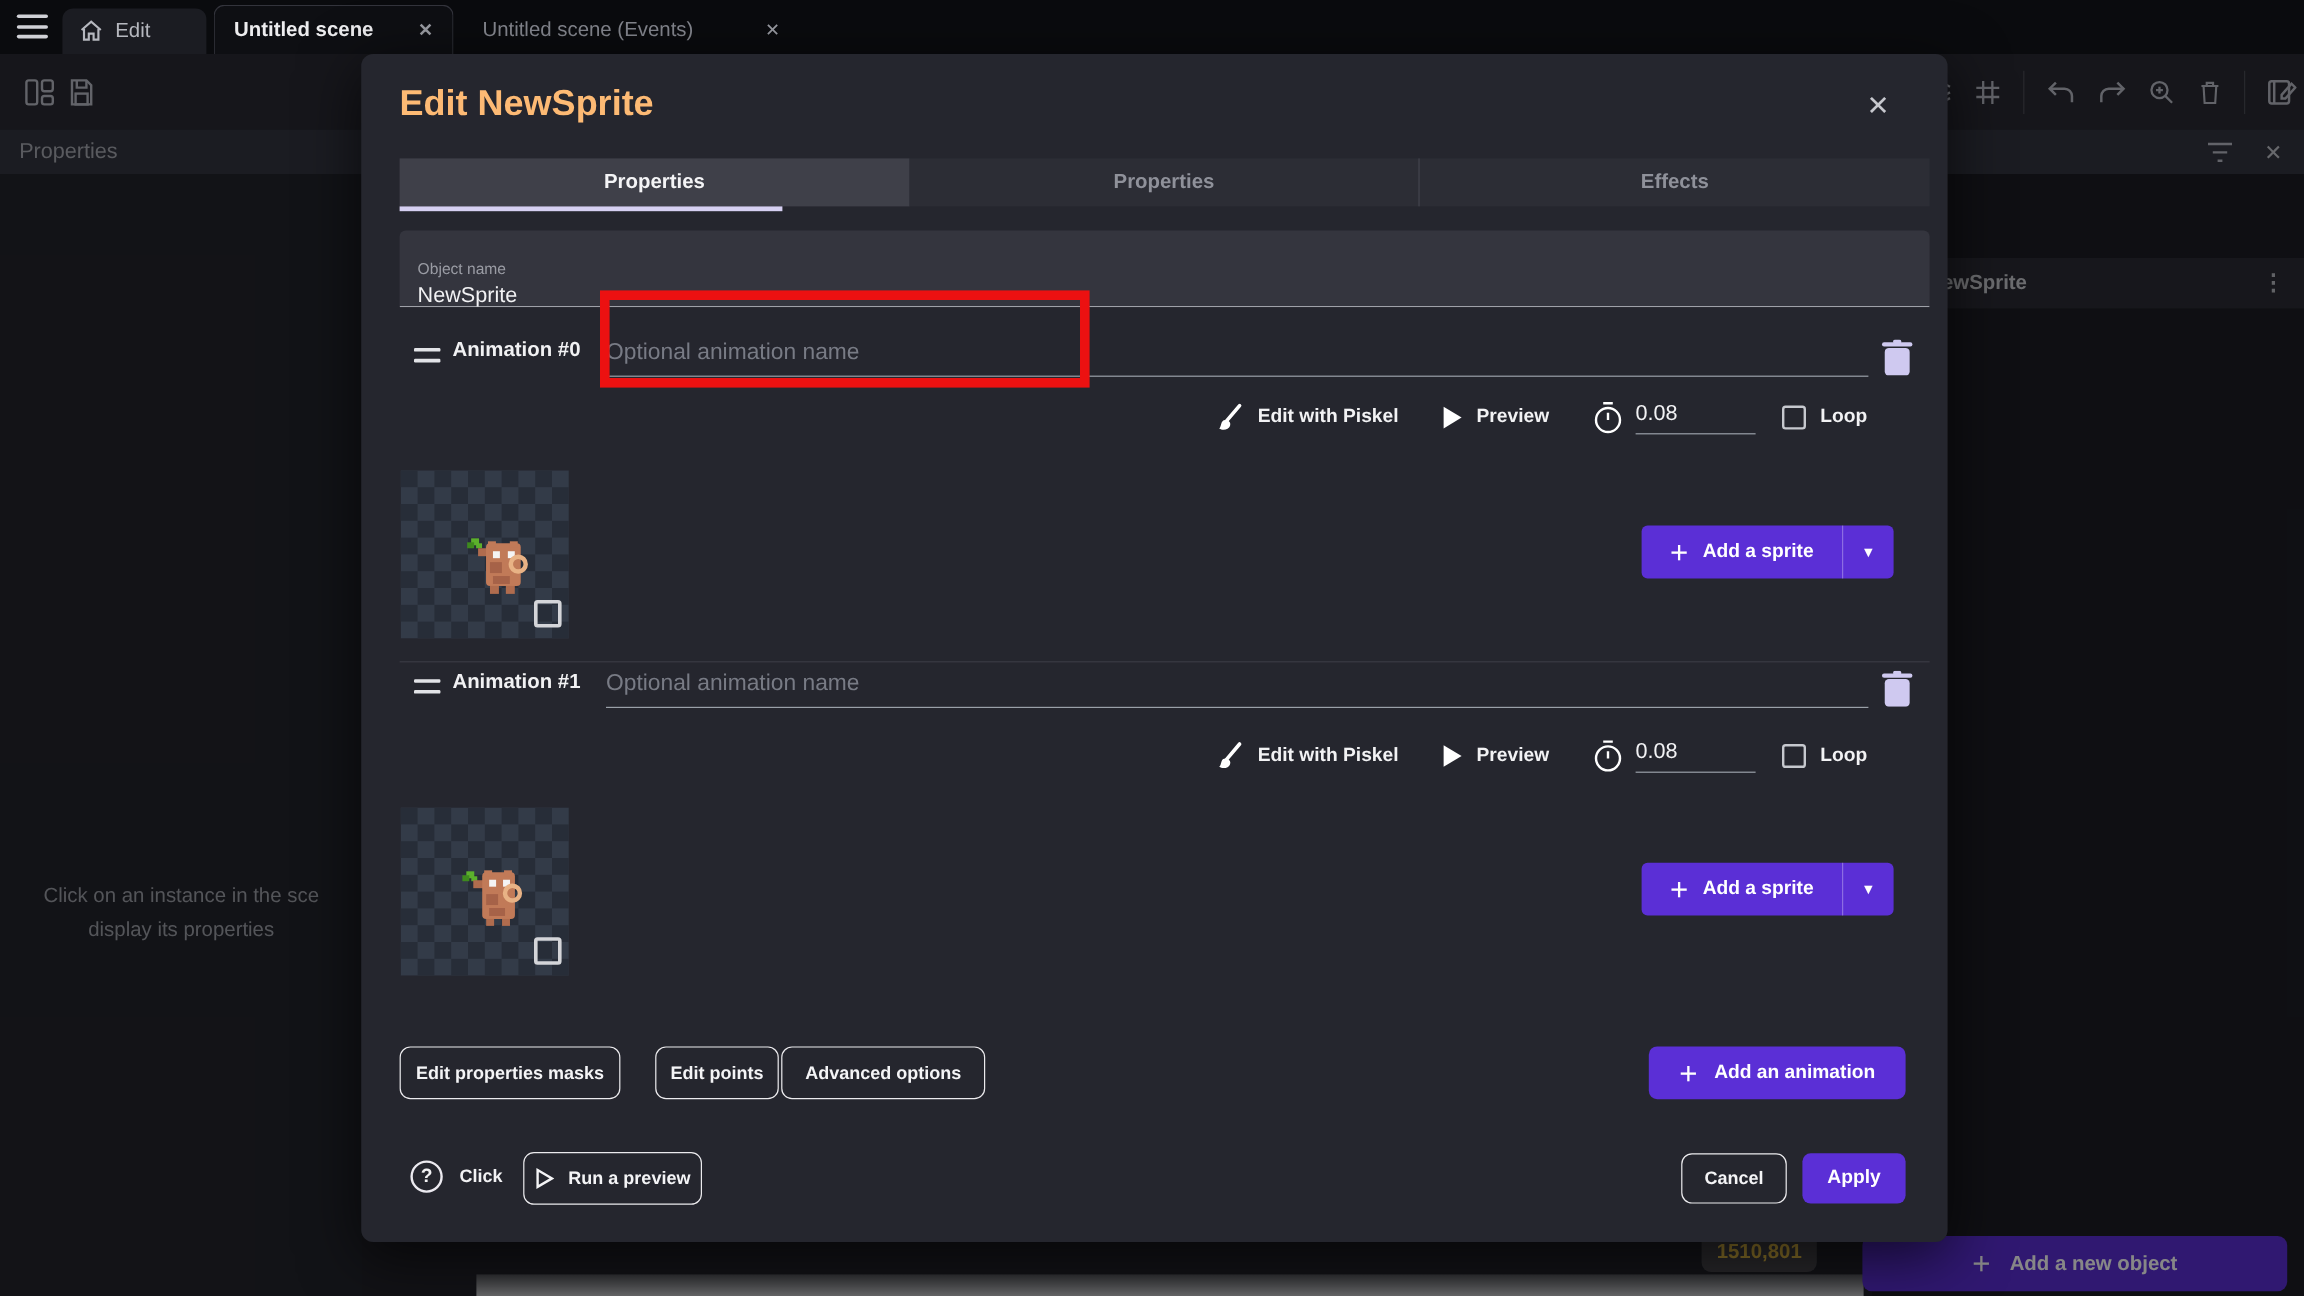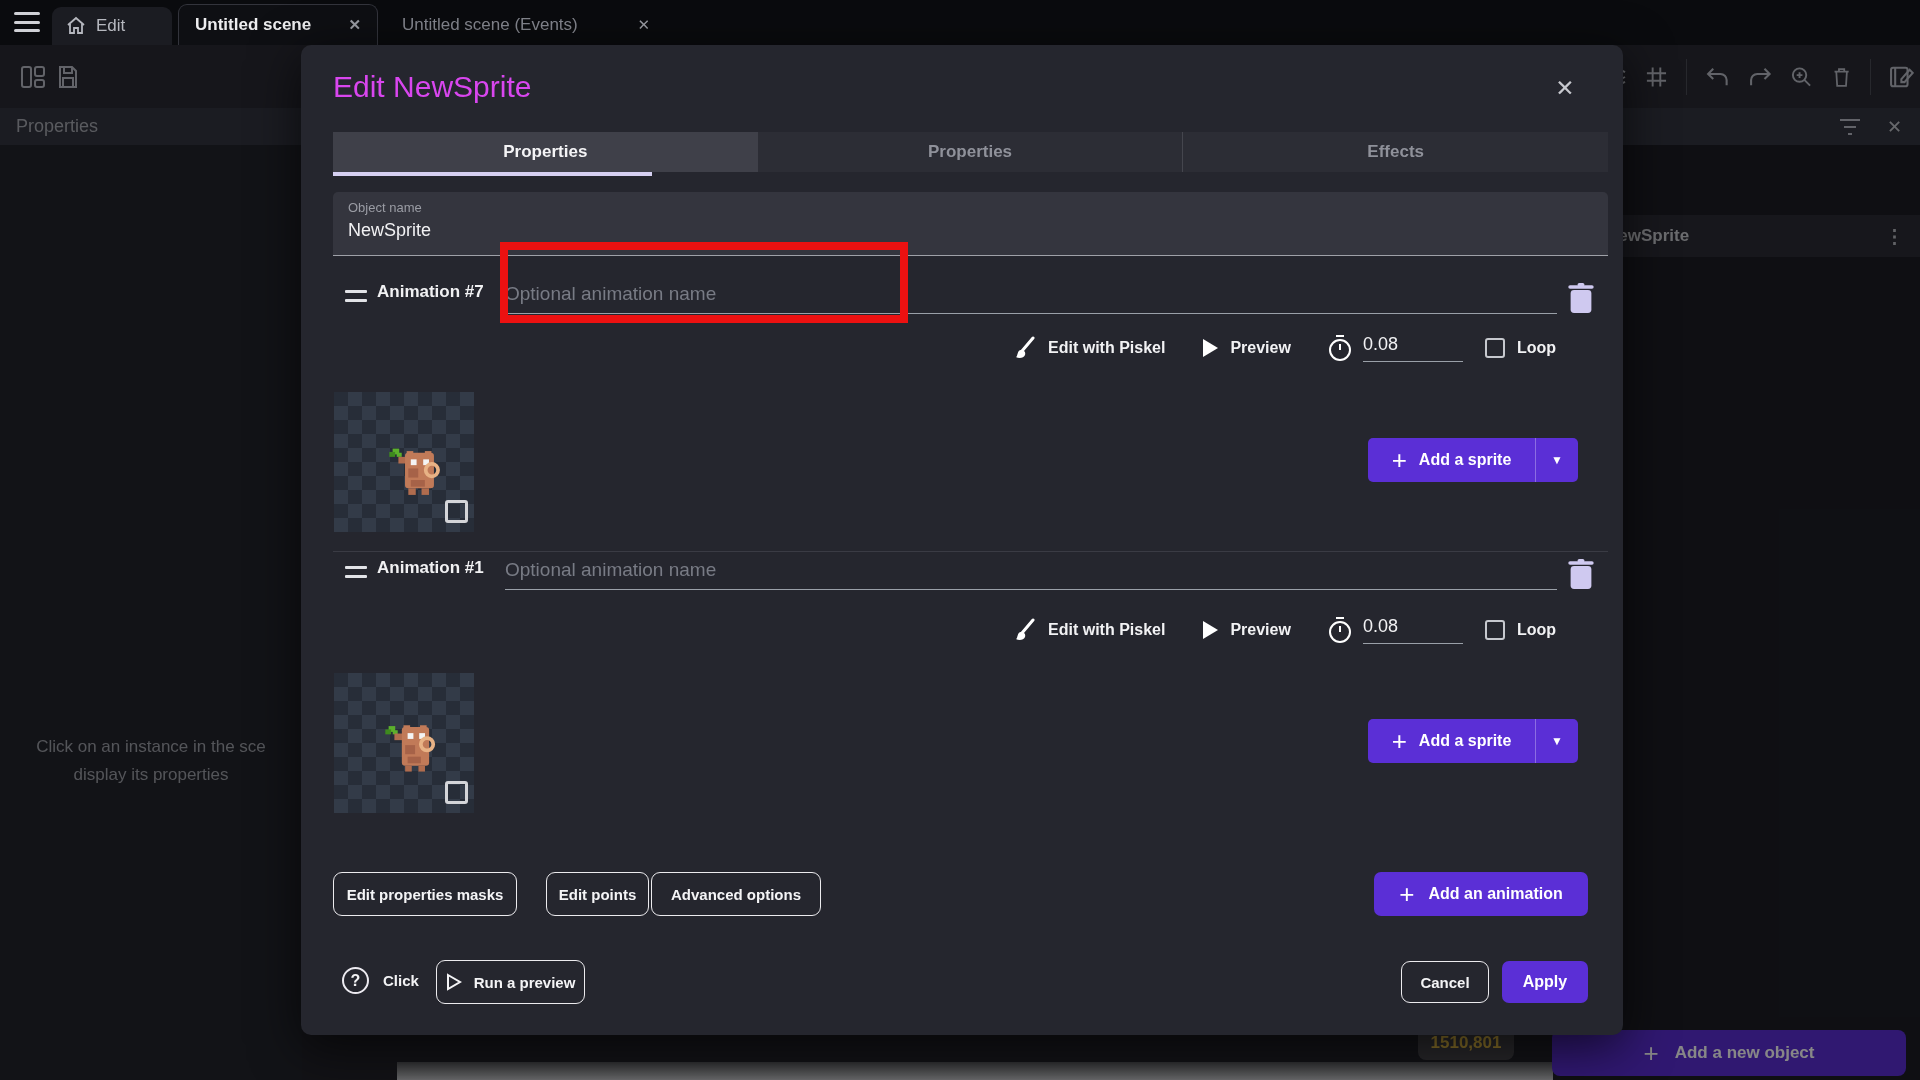--- a/index.html
+++ b/index.html
@@ -35,30 +35,30 @@
   .coords-badge { position:absolute; left:1418px; top:1026px; width:96px; height:34px; background:#4a494f; border-radius:8px; color:#ffd24d; font-size:17px; font-weight:700; display:flex; align-items:center; justify-content:center; z-index:1; }
   .canvas-strip { position:absolute; left:397px; top:1062px; width:1156px; height:18px; background:linear-gradient(#57585c,#c7c8cb); z-index:1; }
   .add-object-btn { position:absolute; left:1552px; top:1030px; width:354px; height:46px; background:#5b2fd6; border-radius:8px; display:flex; align-items:center; justify-content:center; gap:16px; color:#fff; font-size:17px; font-weight:700; cursor:pointer; z-index:1; }
   .plus-glyph { font-size:26px; font-weight:400; line-height:1; }
 
   
   .overlay { position:absolute; left:0; top:45px; width:1920px; height:1035px; background:rgba(0,0,0,0.47); z-index:4; }
 
   
   .dialog { position:absolute; left:301px; top:45px; width:1322px; height:990px; background:#25262e; border-radius:10px; box-shadow:0 12px 50px rgba(0,0,0,.65); z-index:10; }
-  .dialog-title { position:absolute; left:32px; top:25px; font-size:30px; font-weight:400; color:#d946ef; }
+  .dialog-title { position:absolute; left:32px; top:25px; font-size:30px; font-weight:700; color:#fdba74; }
   .dialog-close { position:absolute; left:1248px; top:27px; width:32px; height:32px; color:#c7c8ce; font-size:23px; display:flex; align-items:center; justify-content:center; cursor:pointer; }
   .tabs { position:absolute; left:32px; top:87px; width:1275px; height:40px; display:flex; }
   .tab { flex:1; display:flex; align-items:center; justify-content:center; font-size:17px; font-weight:700; color:#8f919a; background:#2c2d35; cursor:pointer; }
   .tab + .tab { border-left:1px solid #45464e; }
   .tab.active { background:#3f4049; color:#f4f4f6; border-left:none !important; }
   .tab.active + .tab { border-left:none; }
   .tab-underline { position:absolute; left:32px; top:127px; width:319px; height:4px; background:#d6d0f2; }
 
-  .obj-block { position:absolute; left:32px; top:147px; width:1275px; height:64px; background:#34353e; border-bottom:1px solid #9fa1a8; border-radius:5px 5px 0 0; padding:8px 15px 0 15px; }
+  .obj-block { position:absolute; left:32px; top:147px; width:1275px; height:64px; background:#34353e; border-bottom:1px solid #9fa1a8; border-radius:5px 5px 0 0; padding:24px 15px 0 15px; }
   .obj-label { font-size:13px; color:#9a9ca4; }
   .obj-value { width:100%; background:transparent; border:none; outline:none; color:#f2f2f4; font-size:18px; font-weight:400; margin-top:5px; font-family:"Liberation Sans",sans-serif; }
 
   .drag-handle { position:absolute; width:22px; height:12px; display:flex; flex-direction:column; justify-content:space-between; cursor:grab; }
   .drag-handle span { height:3px; background:#e2e3e7; border-radius:1px; }
   .anim-label { position:absolute; font-size:17px; font-weight:700; color:#f1f1f3; }
   .anim-name-input { position:absolute; left:204px; width:1052px; height:40px; background:transparent; border:none; border-bottom:1px solid #9aa0a8; outline:none; color:#e8e8ea; font-size:19px; font-family:"Liberation Sans",sans-serif; }
   .anim-name-input::placeholder { color:#787b85; }
   .trash-btn { position:absolute; left:1266px; width:28px; height:30px; cursor:pointer; }
 
@@ -207,21 +207,21 @@
 
     <div class="obj-block">
       <div class="obj-label">Object name</div>
       <input class="obj-value" value="NewSprite" style="">
     </div>
 
     <div class="drag-handle" style="left:44px;top:245px">
         <span></span>
         <span></span>
       </div>
-    <div class="anim-label" style="left:76px;top:237px">Animation #7</div>
+    <div class="anim-label" style="left:76px;top:237px">Animation #0</div>
     <input class="anim-name-input" style="top: 229px;" placeholder="Optional animation name">
     <svg class="trash-btn" style="top:238px" viewBox="0 0 24 26" fill="#cfc9f0">
         <rect x="3" y="6" width="18" height="20" rx="3"></rect>
         <rect x="1" y="2" width="22" height="3" rx="1.5"></rect>
         <rect x="9" y="0" width="6" height="3" rx="1.5"></rect>
       </svg>
 
     <div class="controls-row" style="top:285px">
       <svg width="24" height="24" viewBox="0 0 24 24">
           <path d="M21 2 L10 15" stroke="#fff" stroke-width="3" stroke-linecap="round"></path>

